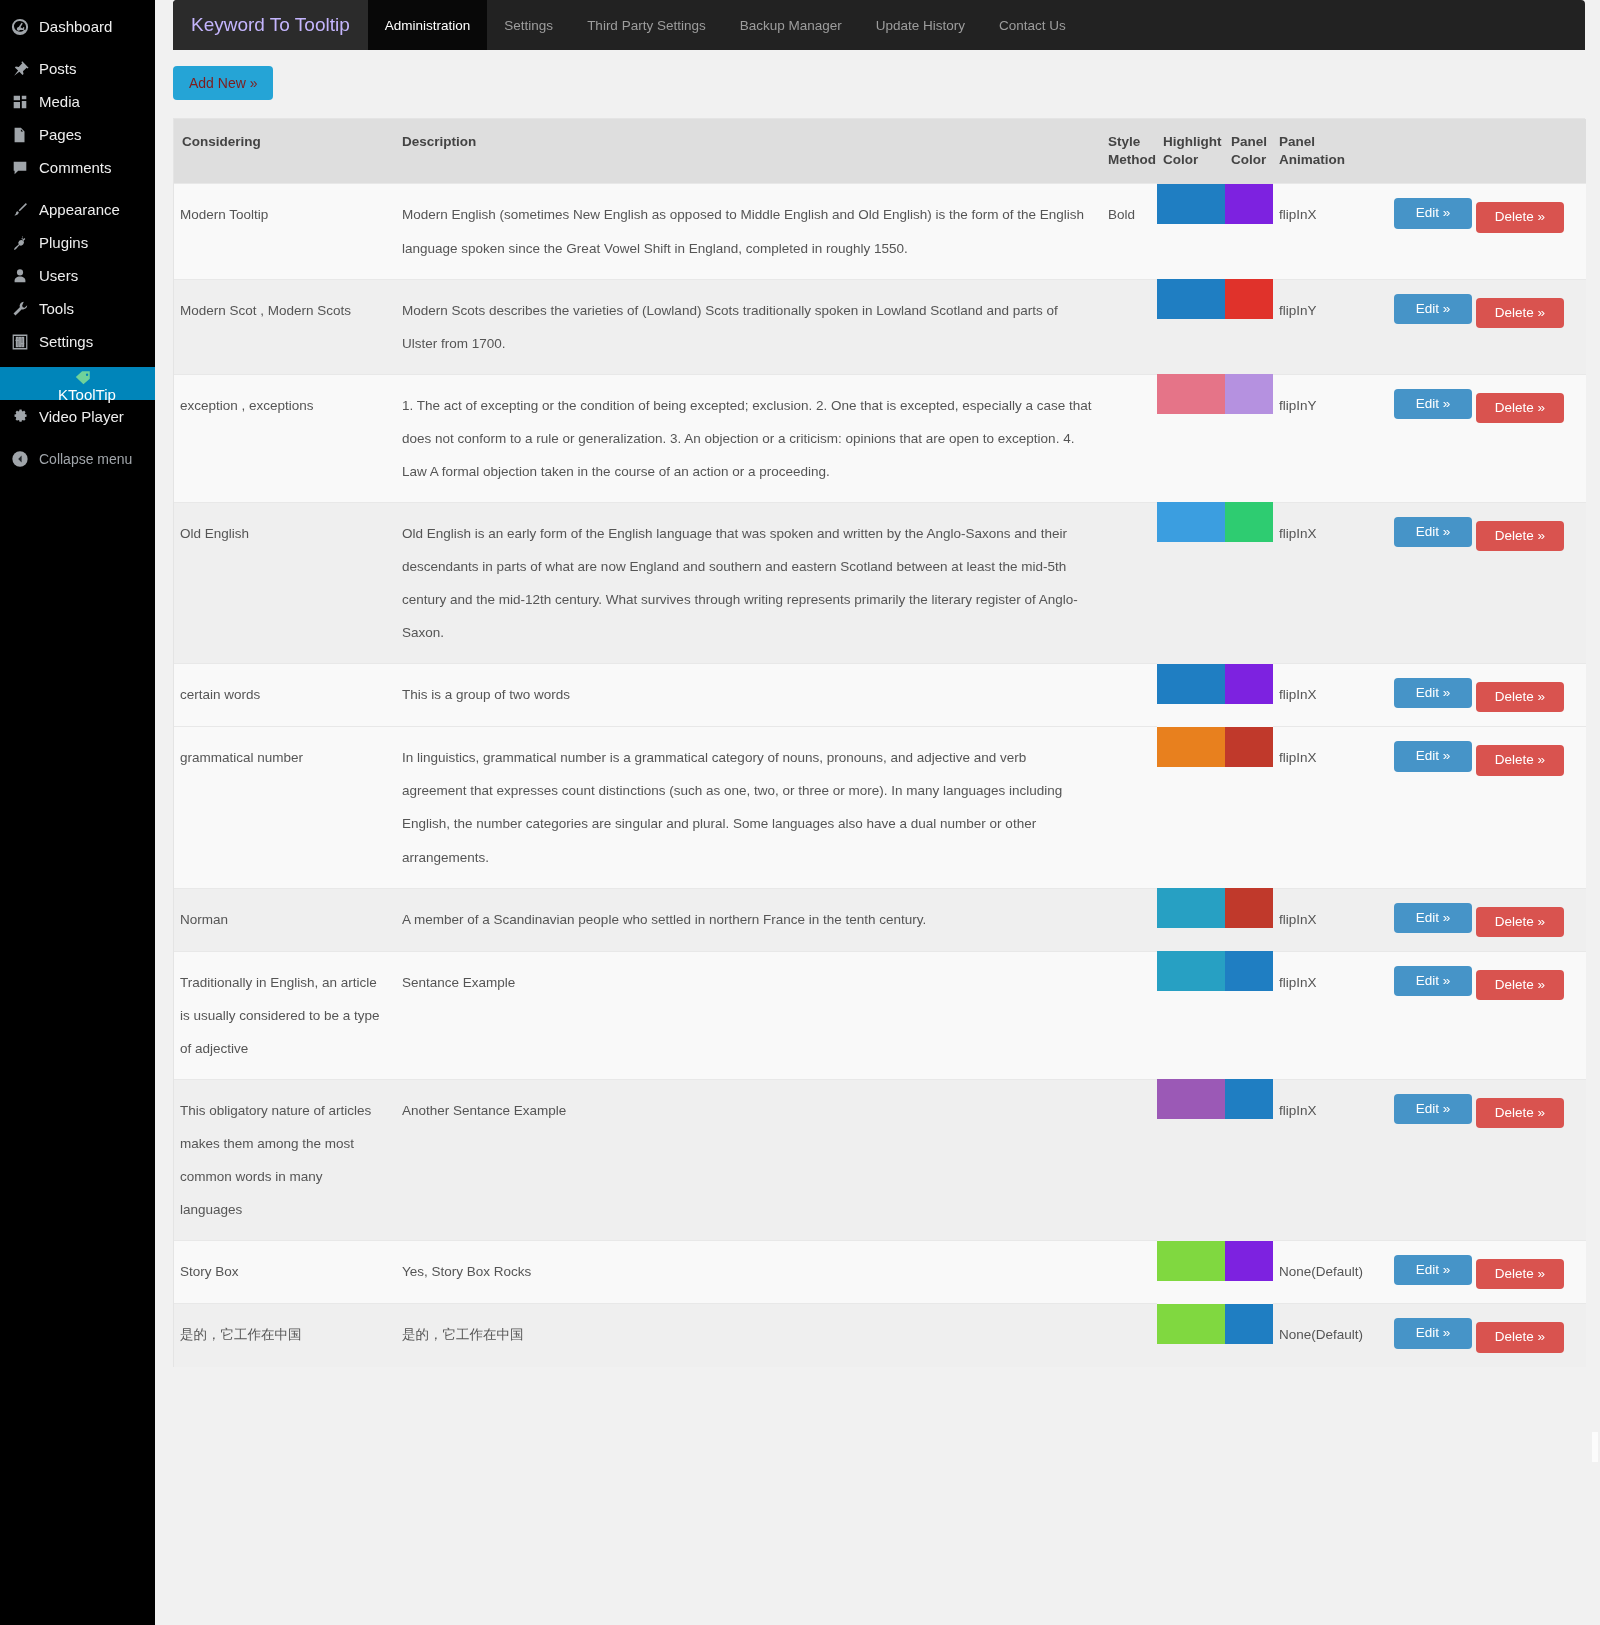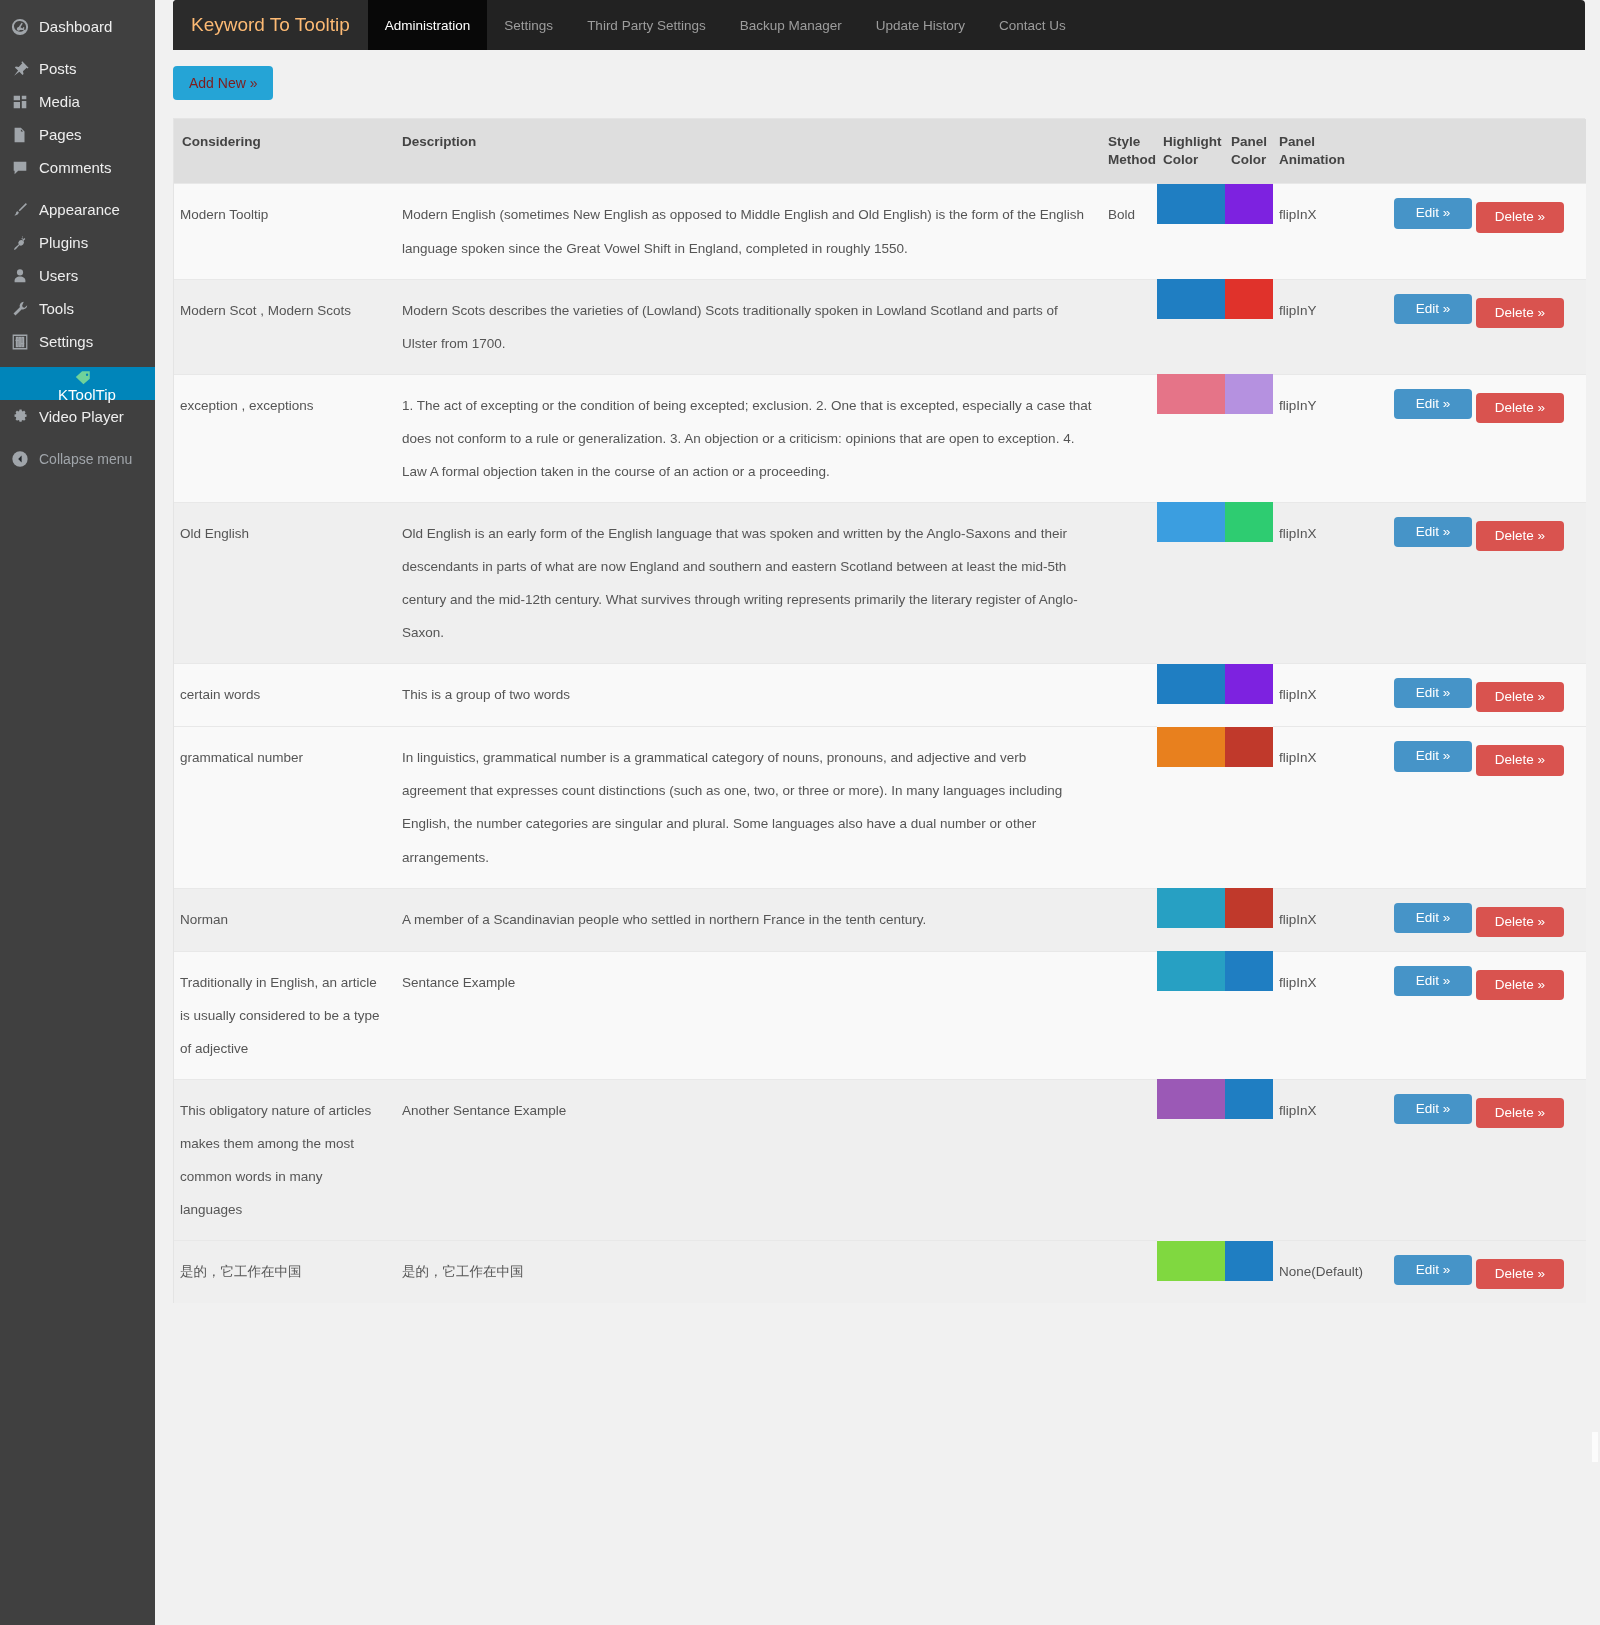--- a/index.html
+++ b/index.html
@@ -9,21 +9,21 @@
     background: #f1f1f1;
     font-family: "Liberation Sans", "DejaVu Sans", sans-serif;
     overflow: hidden;
   }
   .page { position: relative; width: 1600px; height: 1625px; }
 
   
   .sidebar {
     position: absolute; left: 0; top: 0;
     width: 155px; height: 1625px;
-    background: #404040;
+    background: #000000;
     color: #eee;
     font-size: 15px;
   }
   .menu-item {
     position: relative;
     display: flex; align-items: center;
     height: 33px;
     padding-left: 10px;
     color: #eee;
     line-height: 1;
@@ -65,21 +65,21 @@
     margin: 0 15px 0 18px;
     height: 50px;
     background: #222;
     border-radius: 4px 4px 0 0;
     display: flex; align-items: stretch;
     overflow: hidden;
   }
   .brand {
     display: flex; align-items: center;
     padding: 0 18px;
-    font-size: 19px; color: #fdba74;
+    font-size: 19px; color: #c4b5fd;
     background: #2b2b2b;
     white-space: nowrap;
   }
   .navlink {
     display: flex; align-items: center;
     padding: 0 17px;
     font-size: 13.5px; color: #9d9d9d;
     white-space: nowrap;
   }
   .navlink.active { background: #080808; color: #fff; }
@@ -515,20 +515,38 @@
                 <span class="sw" style="background: rgb(31, 126, 194);"></span>
               </td>
               <td class="td-anim">flipInX</td>
               <td class="td-actions">
                 <div class="actions">
                   <button class="btn-edit">Edit »</button>
                   <button class="btn-delete">Delete »</button>
                 </div>
               </td>
             </tr>
+            <tr class="row-odd">
+              <td class="td-considering">Story Box</td>
+              <td class="td-desc">Yes, Story Box Rocks</td>
+              <td class="td-style"></td>
+              <td class="swatch">
+                <span class="sw" style="background: rgb(128, 216, 64);"></span>
+              </td>
+              <td class="swatch">
+                <span class="sw" style="background: rgb(125, 34, 224);"></span>
+              </td>
+              <td class="td-anim">None(Default)</td>
+              <td class="td-actions">
+                <div class="actions">
+                  <button class="btn-edit">Edit »</button>
+                  <button class="btn-delete">Delete »</button>
+                </div>
+              </td>
+            </tr>
             <tr class="row-even">
               <td class="td-considering">是的，它工作在中国</td>
               <td class="td-desc">是的，它工作在中国</td>
               <td class="td-style"></td>
               <td class="swatch">
                 <span class="sw" style="background: rgb(128, 216, 64);"></span>
               </td>
               <td class="swatch">
                 <span class="sw" style="background: rgb(31, 126, 194);"></span>
               </td>

